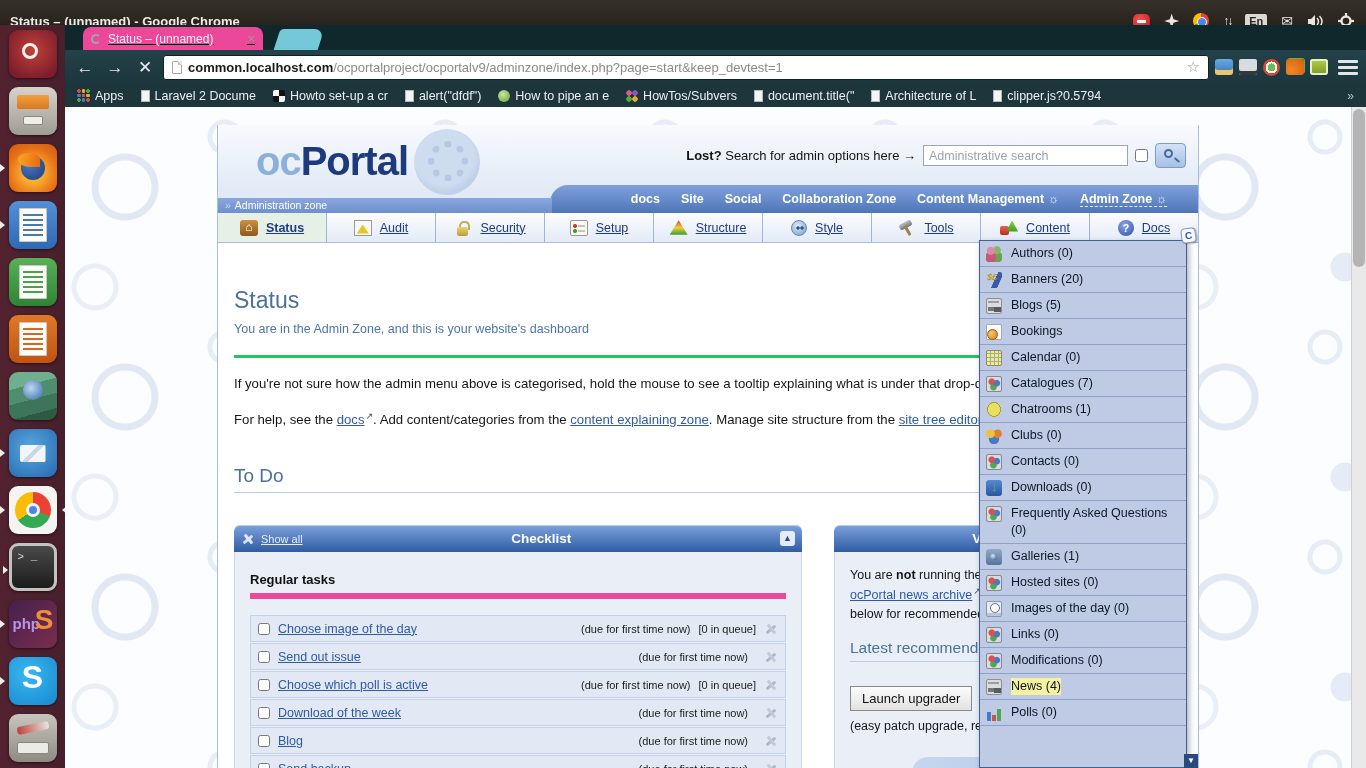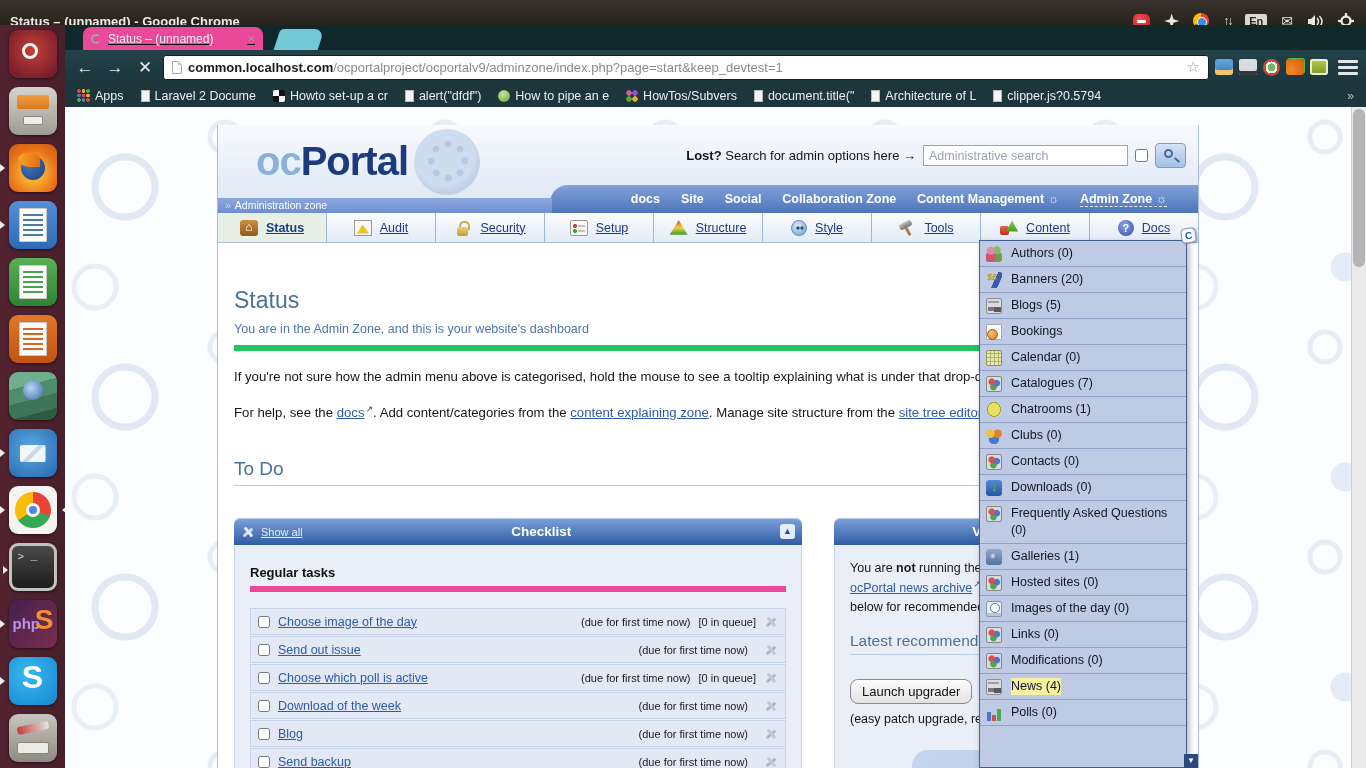--- a/index.html
+++ b/index.html
@@ -188,21 +188,21 @@
   .t-tools::after{content:"";position:absolute;left:8px;top:5px;width:3px;height:11px;border-radius:1px;background:#A08052;transform:rotate(-30deg);}
   .t-content::before{content:"";position:absolute;left:0;top:6px;width:9px;height:9px;border-radius:2px;background:linear-gradient(#E66052,#BE2E1E);}
   .t-content::after{content:"";position:absolute;right:0;top:1px;width:12px;height:11px;clip-path:polygon(50% 0,100% 100%,0 100%);background:linear-gradient(#8ACC48,#3E9E1E);}
   .t-docs{width:16px;height:16px;border-radius:50%;background:radial-gradient(circle at 40% 32%,#8CA4E2,#2E4EB0);
     color:#FFF;font-weight:bold;font-size:11px;text-align:center;line-height:16px;}
   .t-docs::after{content:"?";}
 
   
   .main{padding:20px 16px 0 16px;}
   .h1{font-size:23px;color:#4C7299;margin:24px 0 8px;}
-  .subtitle{font-size:12.5px;color:#4F74AC;padding-bottom:9px;border-bottom:6px solid #22c55e;}
+  .subtitle{font-size:12.5px;color:#4F74AC;padding-bottom:19px;border-bottom:3px solid #22c55e;}
   .para{font-size:13.2px;color:#161616;margin:17px 0;line-height:1.35;}
   .para a{color:#2E5AA8;}
   .extlink{font-size:9px;color:#444;vertical-align:super;margin-left:1px;}
   .extlink::after{content:"↗";}
   .h2{font-size:19px;color:#4C7299;margin:36px 0 0;padding-bottom:5px;border-bottom:1px solid #B9CDE6;}
   .panels{display:flex;gap:32px;margin-top:32px;align-items:flex-start;}
 
   .panel-hd{height:27px;border-radius:6px 6px 0 0;background:linear-gradient(#7DA2DC,#2F5CA4);
     box-shadow:inset 0 1px 0 rgba(255,255,255,.45);display:flex;align-items:center;padding:0 7px;gap:6px;}
   .panel-title{flex:1;text-align:center;color:#FFF;font-weight:bold;font-size:13.5px;}
@@ -225,21 +225,21 @@
   .wrench::after{content:"";position:absolute;left:6px;top:1px;width:3px;height:12px;border-radius:2px;background:#C2CAD6;transform:rotate(-40deg);}
   .wrench.light::before{background:#D4DEF0;}
   .wrench.light::after{background:#E2E8F6;}
 
   .version{flex:1;min-width:0;}
   .vline{font-size:12.5px;color:#161616;line-height:1.5;white-space:nowrap;}
   .vline .nb{font-weight:bold;}
   .vline a{color:#2E5AA8;}
   .vhead{font-size:15.5px;color:#4C7299;margin:16px 0 14px;padding-bottom:4px;border-bottom:1px solid #B9CDE6;white-space:nowrap;}
   .vbtn{display:inline-block;font-size:13px;color:#111;background:linear-gradient(#FCFCFC,#E2E2E2);
-    border:1px solid #8A8A8A;border-radius:8px;padding:4px 11px;margin:10px 0 8px;
+    border:1px solid #8A8A8A;border-radius:0;padding:4px 11px;margin:10px 0 8px;
     font-family:"Liberation Sans",sans-serif;}
   .vnote{font-size:12.5px;color:#161616;white-space:nowrap;}
   .teaser{margin:24px 0 0 62px;width:240px;height:90px;border-radius:16px;
     background:linear-gradient(135deg,#C6D6EE,#A8C0E4);color:#F6FAFF;font-weight:bold;font-size:31px;
     padding:16px 0 0 20px;letter-spacing:-1px;}
 
   
   .dropdown{position:absolute;left:914px;top:133px;width:208px;height:528px;background:#BFCBE4;
     border:1px solid #44608F;box-shadow:2px 3px 6px rgba(20,30,60,.35);z-index:50;overflow:hidden;}
   .dd-item{display:flex;align-items:flex-start;gap:9px;padding:4px 6px;border-bottom:1px solid #8FA2C6;min-height:16px;}

